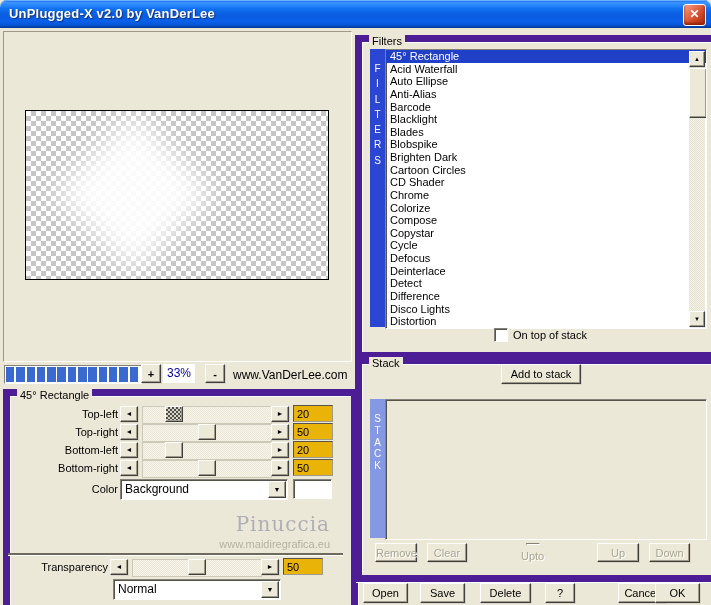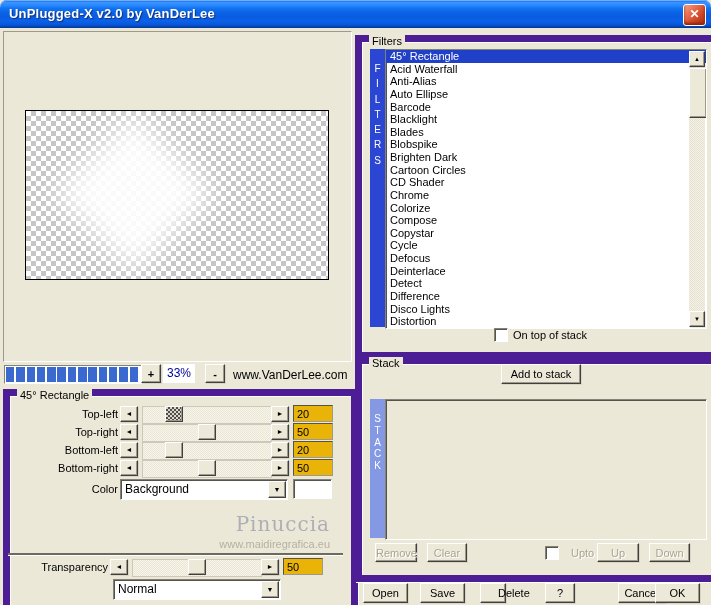--- a/index.html
+++ b/index.html
@@ -211,22 +211,22 @@
     <div>I</div>
     <div>L</div>
     <div>T</div>
     <div>E</div>
     <div>R</div>
     <div>S</div>
   </div>
   <div class="filter-list sunken">
     <div class="filter-item sel">45° Rectangle</div>
     <div class="filter-item">Acid Waterfall</div>
+    <div class="filter-item">Auto Ellipse</div>
     <div class="filter-item">Anti-Alias</div>
-    <div class="filter-item">Auto Ellipse</div>
     <div class="filter-item">Barcode</div>
     <div class="filter-item">Blacklight</div>
     <div class="filter-item">Blades</div>
     <div class="filter-item">Blobspike</div>
     <div class="filter-item">Brighten Dark</div>
     <div class="filter-item">Cartoon Circles</div>
     <div class="filter-item">CD Shader</div>
     <div class="filter-item">Chrome</div>
     <div class="filter-item">Colorize</div>
     <div class="filter-item">Compose</div>
@@ -257,28 +257,28 @@
     <div>S</div>
     <div>T</div>
     <div>A</div>
     <div>C</div>
     <div>K</div>
   </div>
   <div class="stack-list sunken"></div>
 
   <button class="btn stack-ctl disabled" style="left:13px;width:42px;">Remove</button>
   <button class="btn stack-ctl disabled" style="left:65px;width:40px;">Clear</button>
-  <div class="stack-ctl" style="left:183px;display:flex;align-items:center;gap:12px;">
+  <div class="stack-ctl" style="left:159px;display:flex;align-items:center;gap:5px;flex-direction:column;">
     <div class="checkbox"></div>
     <span style="color:#a9a593;text-shadow:1px 1px 0 #fff;">Upto</span>
   </div>
   <button class="btn stack-ctl disabled" style="left:235px;width:42px;">Up</button>
   <button class="btn stack-ctl disabled" style="left:287px;width:41px;">Down</button>
 </div>
 
 <button class="abs btn add-btn">Add to stack</button>
 
 <button class="abs btn footer-btn" style="left:363px;width:45px;">Open</button>
 <button class="abs btn footer-btn" style="left:420px;width:45px;">Save</button>
-<button class="abs btn footer-btn" style="left:480px;width:26px;padding-left:17px;">Delete</button>
+<button class="abs btn footer-btn" style="left:480px;width:51px;">Delete</button>
 <button class="abs btn footer-btn" style="left:545px;width:30px;">?</button>
 <button class="abs btn footer-btn" style="left:618px;width:47px;">Cancel</button>
 <button class="abs btn footer-btn" style="left:655px;width:45px;">OK</button>
 
 </body></html>

